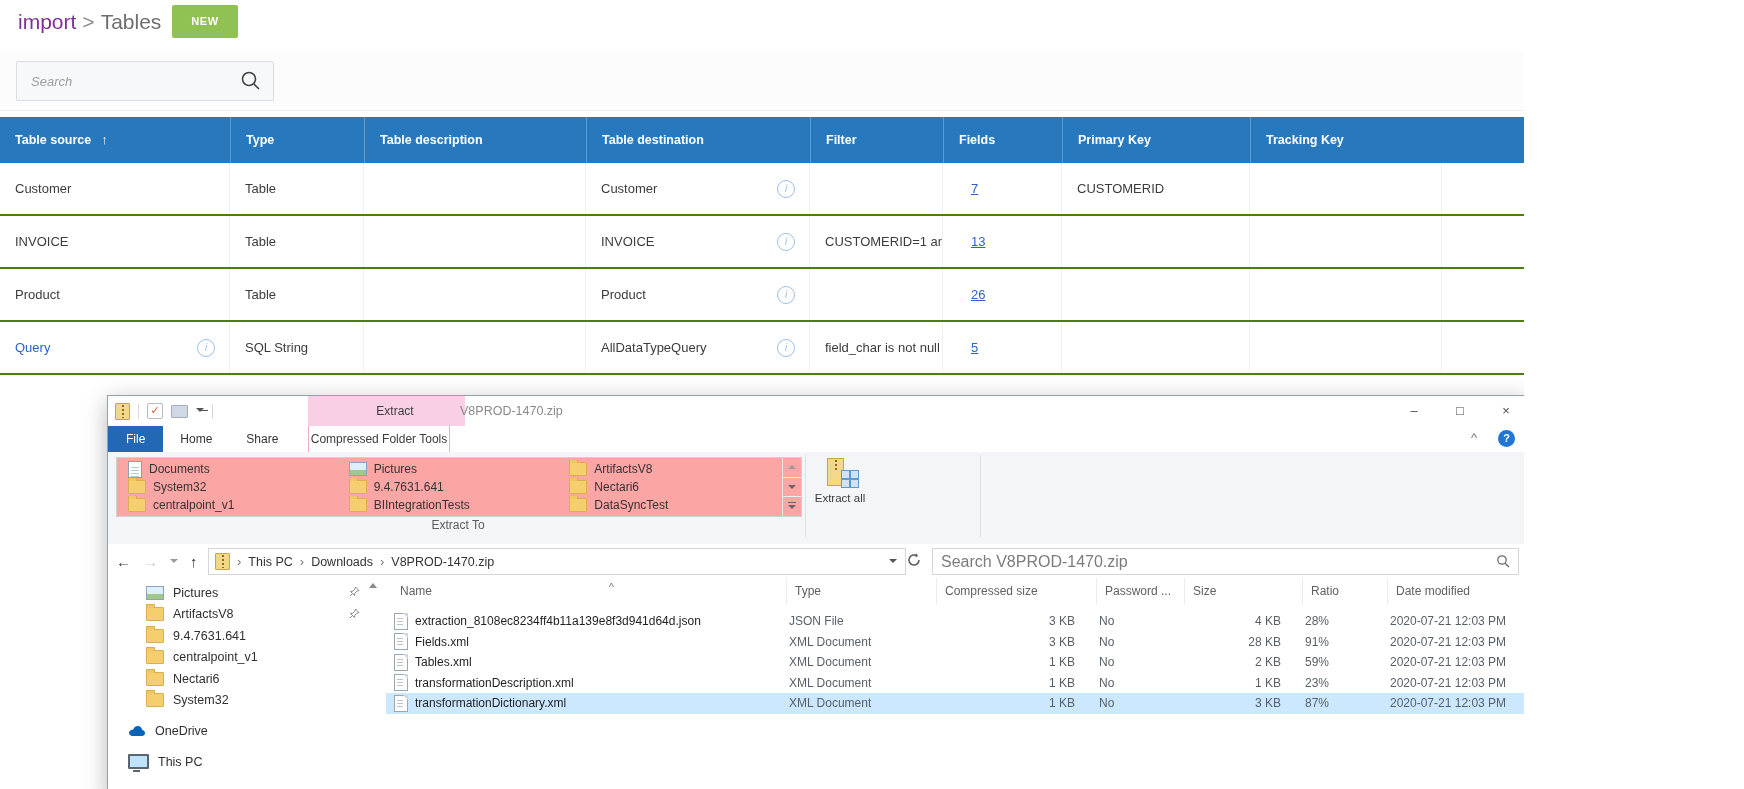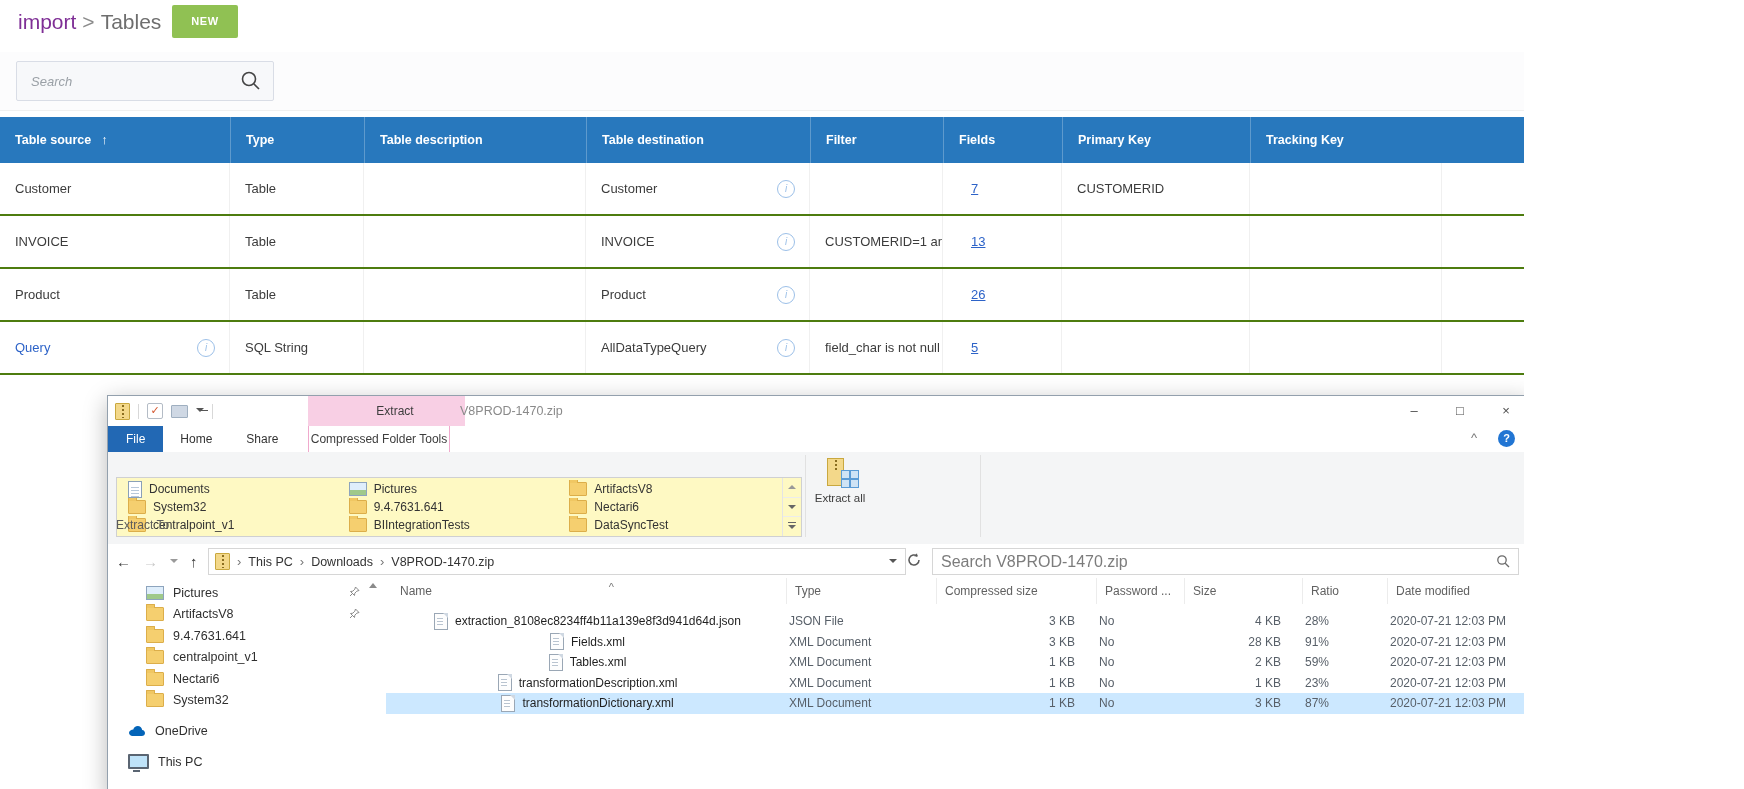--- a/index.html
+++ b/index.html
@@ -71,41 +71,41 @@
   .tab.file{background:#2268b4;color:#fff;padding:0 18px;}
   .tab.ctx{position:absolute;left:200px;top:0;width:140px;padding:0;text-align:center;background:#fff;
     border-left:1px solid #f0a9cd;border-right:1px solid #f0a9cd;color:#3d3d3d;}
   .ribbon-min{position:absolute;right:52px;top:0;line-height:24px;color:#777;font-size:13px;}
   .help-circle{position:absolute;right:14px;top:4px;width:17px;height:17px;border-radius:50%;
     background:#2175d3;color:#fff;font-size:11px;font-weight:bold;text-align:center;line-height:17px;}
 
   
   .ribbon{position:absolute;left:0;top:56px;right:0;height:92px;background:#f4f5f6;
     border-bottom:1px solid #eccfde;}
-  .gallery{position:absolute;left:8px;top:5px;width:684px;height:58px;background:#fef9c3;border:1px solid #cfd0d2;margin-top:20px;}
+  .gallery{position:absolute;left:8px;top:5px;width:684px;height:58px;background:#fca5a5;border:1px solid #cfd0d2;}
   .g-grid{position:absolute;left:2px;top:2px;right:20px;bottom:2px;display:grid;
     grid-template-columns:1fr 1fr 1fr;grid-auto-flow:column;grid-template-rows:repeat(3,1fr);}
   .g-item{display:flex;align-items:center;gap:7px;padding-left:9px;font-size:12px;color:#333;white-space:nowrap;overflow:hidden;}
   .g-scroll{position:absolute;right:0;top:0;bottom:0;width:18px;border-left:1px solid #e4e4e4;
     display:flex;flex-direction:column;}
   .g-sb{flex:1;display:flex;align-items:center;justify-content:center;border-bottom:1px solid #ececec;}
   .g-sb:last-child{border-bottom:none;}
   .tri-up{width:0;height:0;border-left:4px solid transparent;border-right:4px solid transparent;border-bottom:4px solid #999;}
   .tri-dn{width:0;height:0;border-left:4px solid transparent;border-right:4px solid transparent;border-top:4px solid #666;}
   .tri-dn.bar{position:relative;}
   .tri-dn.bar:after{content:"";position:absolute;left:-4px;top:-7px;width:8px;height:1.5px;background:#666;}
   .grp-sep{position:absolute;top:3px;height:82px;width:1px;background:#e1e1e1;}
   .extract-all{position:absolute;left:704px;top:2px;width:56px;height:84px;text-align:center;color:#444;}
   .ea-icon{position:relative;width:30px;height:32px;margin:4px auto 2px auto;}
   .ea-zip{position:absolute;left:2px;top:0;width:15px;height:26px;background:#f3d88a;border:1px solid #c9a83f;}
   .ea-zip:before{content:"";position:absolute;left:50%;top:1px;height:12px;width:2px;margin-left:-1px;
     background:repeating-linear-gradient(#8a6d1f 0 2px,#f3d88a 2px 4px);}
   .ea-sq{position:absolute;width:7px;height:7px;background:#cfe3f5;border:1px solid #5b9bd5;}
   .ea-label{font-size:11.5px;line-height:13px;color:#3d3d3d;}
-  .group-label{position:absolute;left:8px;top:66px;width:684px;text-align:left;color:#5c5c5c;font-size:12px;}
+  .group-label{position:absolute;left:8px;top:66px;width:684px;text-align:center;color:#5c5c5c;font-size:12px;}
 
   
   .navbar{position:absolute;left:0;top:148px;right:0;height:34px;background:#fff;border-bottom:1px solid #e6e6e6;}
   .nav-icons{position:absolute;left:8px;top:0;height:34px;display:flex;align-items:center;gap:12px;font-size:15px;}
   .nav-back{color:#3a3a3a;} .nav-fwd{color:#c8c8c8;} .nav-up{color:#3a3a3a;}
   .nav-dn{width:0;height:0;border-left:4px solid transparent;border-right:4px solid transparent;border-top:4px solid #9a9a9a;}
   .addr{position:absolute;left:100px;top:4px;width:690px;height:25px;border:1px solid #d6d6d6;background:#fff;
     display:flex;align-items:center;padding-left:6px;font-size:12.5px;color:#333;}
   .addr .chev{color:#777;padding:0 7px;font-size:13px;}
   .addr .crumb{white-space:nowrap;}
@@ -145,21 +145,21 @@
   
   .files{position:absolute;left:278px;top:0;right:1px;bottom:0;}
   .f-head{display:grid;grid-template-columns:395px 150px 160px 88px 118px 85px 140px;height:26px;
     font-size:12px;color:#616161;position:relative;margin-left:6px;}
   .f-hc{line-height:26px;padding-left:8px;border-right:1px solid #ececec;position:relative;white-space:nowrap;overflow:hidden;}
   .name-caret{position:absolute;left:55%;top:-4px;color:#777;font-size:11px;}
   .f-rows{margin-top:7px;}
   .f-row{display:grid;grid-template-columns:395px 150px 160px 88px 118px 85px 140px;height:20.5px;
     font-size:12px;color:#4a4a4a;align-items:center;}
   .f-row.selected{background:#cce8ff;}
-  .f-name{display:flex;align-items:center;gap:7px;padding-left:8px;color:#1f1f1f;white-space:nowrap;overflow:hidden;justify-content:center;}
+  .f-name{display:flex;align-items:center;gap:7px;padding-left:8px;color:#1f1f1f;white-space:nowrap;overflow:hidden;}
   .f-cell{padding-left:8px;white-space:nowrap;overflow:hidden;color:#575f68;}
   .f-cell.r{text-align:right;padding-right:16px;}
 
   svg{display:block;}
 </style>
 </head>
 <body>
 
 <div class="stage">
 

